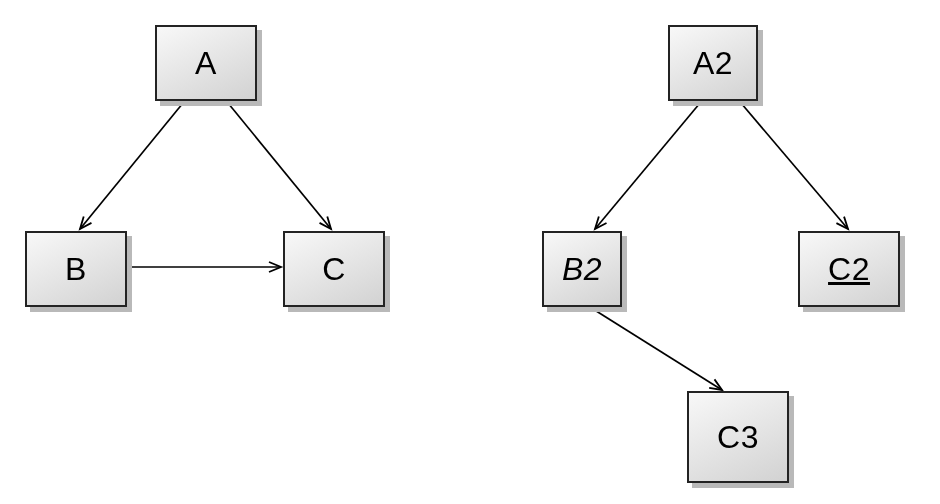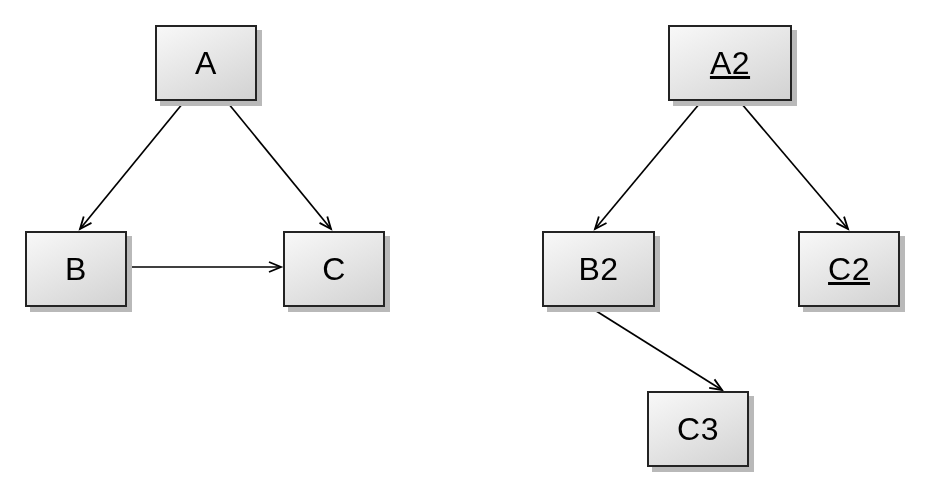--- a/index.html
+++ b/index.html
@@ -56,26 +56,26 @@
         <span class="node-label" style="color: rgb(0, 0, 0);">A</span>
       </div>
       <div class="node" style="left: 25px; top: 231px; width: 102px; height: 76px; border-color: rgb(35, 35, 35); background: linear-gradient(155deg, rgb(248, 248, 248) 0%, rgb(231, 231, 231) 45%, rgb(210, 210, 210) 100%); box-shadow: rgb(185, 185, 185) 5px 5px 0px 0px;">
         <span class="node-label" style="color: rgb(0, 0, 0);">B</span>
       </div>
       <div class="node" style="left: 283px; top: 231px; width: 102px; height: 76px; border-color: rgb(35, 35, 35); background: linear-gradient(155deg, rgb(248, 248, 248) 0%, rgb(231, 231, 231) 45%, rgb(210, 210, 210) 100%); box-shadow: rgb(185, 185, 185) 5px 5px 0px 0px;">
         <span class="node-label" style="color: rgb(0, 0, 0);">C</span>
       </div>
     </div>
     <div>
-      <div class="node" style="left: 668px; top: 25px; width: 124px; height: 76px; border-color: rgb(35, 35, 35); background: linear-gradient(155deg, rgb(248, 248, 248) 0%, rgb(231, 231, 231) 45%, rgb(210, 210, 210) 100%); box-shadow: rgb(185, 185, 185) 5px 5px 0px 0px; text-decoration: underline;">
+      <div class="node" style="left: 668px; top: 25px; width: 90px; height: 76px; border-color: rgb(35, 35, 35); background: linear-gradient(155deg, rgb(248, 248, 248) 0%, rgb(231, 231, 231) 45%, rgb(210, 210, 210) 100%); box-shadow: rgb(185, 185, 185) 5px 5px 0px 0px;">
         <span class="node-label" style="color: rgb(0, 0, 0);">A2</span>
       </div>
-      <div class="node" style="left: 542px; top: 231px; width: 113px; height: 76px; border-color: rgb(35, 35, 35); background: linear-gradient(155deg, rgb(248, 248, 248) 0%, rgb(231, 231, 231) 45%, rgb(210, 210, 210) 100%); box-shadow: rgb(185, 185, 185) 5px 5px 0px 0px;">
+      <div class="node" style="left: 542px; top: 231px; width: 80px; height: 76px; border-color: rgb(35, 35, 35); background: linear-gradient(155deg, rgb(248, 248, 248) 0%, rgb(231, 231, 231) 45%, rgb(210, 210, 210) 100%); box-shadow: rgb(185, 185, 185) 5px 5px 0px 0px; font-style: italic;">
         <span class="node-label" style="color: rgb(0, 0, 0);">B2</span>
       </div>
       <div class="node" style="left: 798px; top: 231px; width: 102px; height: 76px; border-color: rgb(35, 35, 35); background: linear-gradient(155deg, rgb(248, 248, 248) 0%, rgb(231, 231, 231) 45%, rgb(210, 210, 210) 100%); box-shadow: rgb(185, 185, 185) 5px 5px 0px 0px; text-decoration: underline;">
         <span class="node-label" style="color: rgb(0, 0, 0);">C2</span>
       </div>
-      <div class="node" style="left: 647px; top: 391px; width: 102px; height: 76px; border-color: rgb(35, 35, 35); background: linear-gradient(155deg, rgb(248, 248, 248) 0%, rgb(231, 231, 231) 45%, rgb(210, 210, 210) 100%); box-shadow: rgb(185, 185, 185) 5px 5px 0px 0px;">
+      <div class="node" style="left: 687px; top: 391px; width: 102px; height: 92px; border-color: rgb(35, 35, 35); background: linear-gradient(155deg, rgb(248, 248, 248) 0%, rgb(231, 231, 231) 45%, rgb(210, 210, 210) 100%); box-shadow: rgb(185, 185, 185) 5px 5px 0px 0px;">
         <span class="node-label" style="color: rgb(0, 0, 0);">C3</span>
       </div>
     </div>
   </div>
 
 </body></html>

